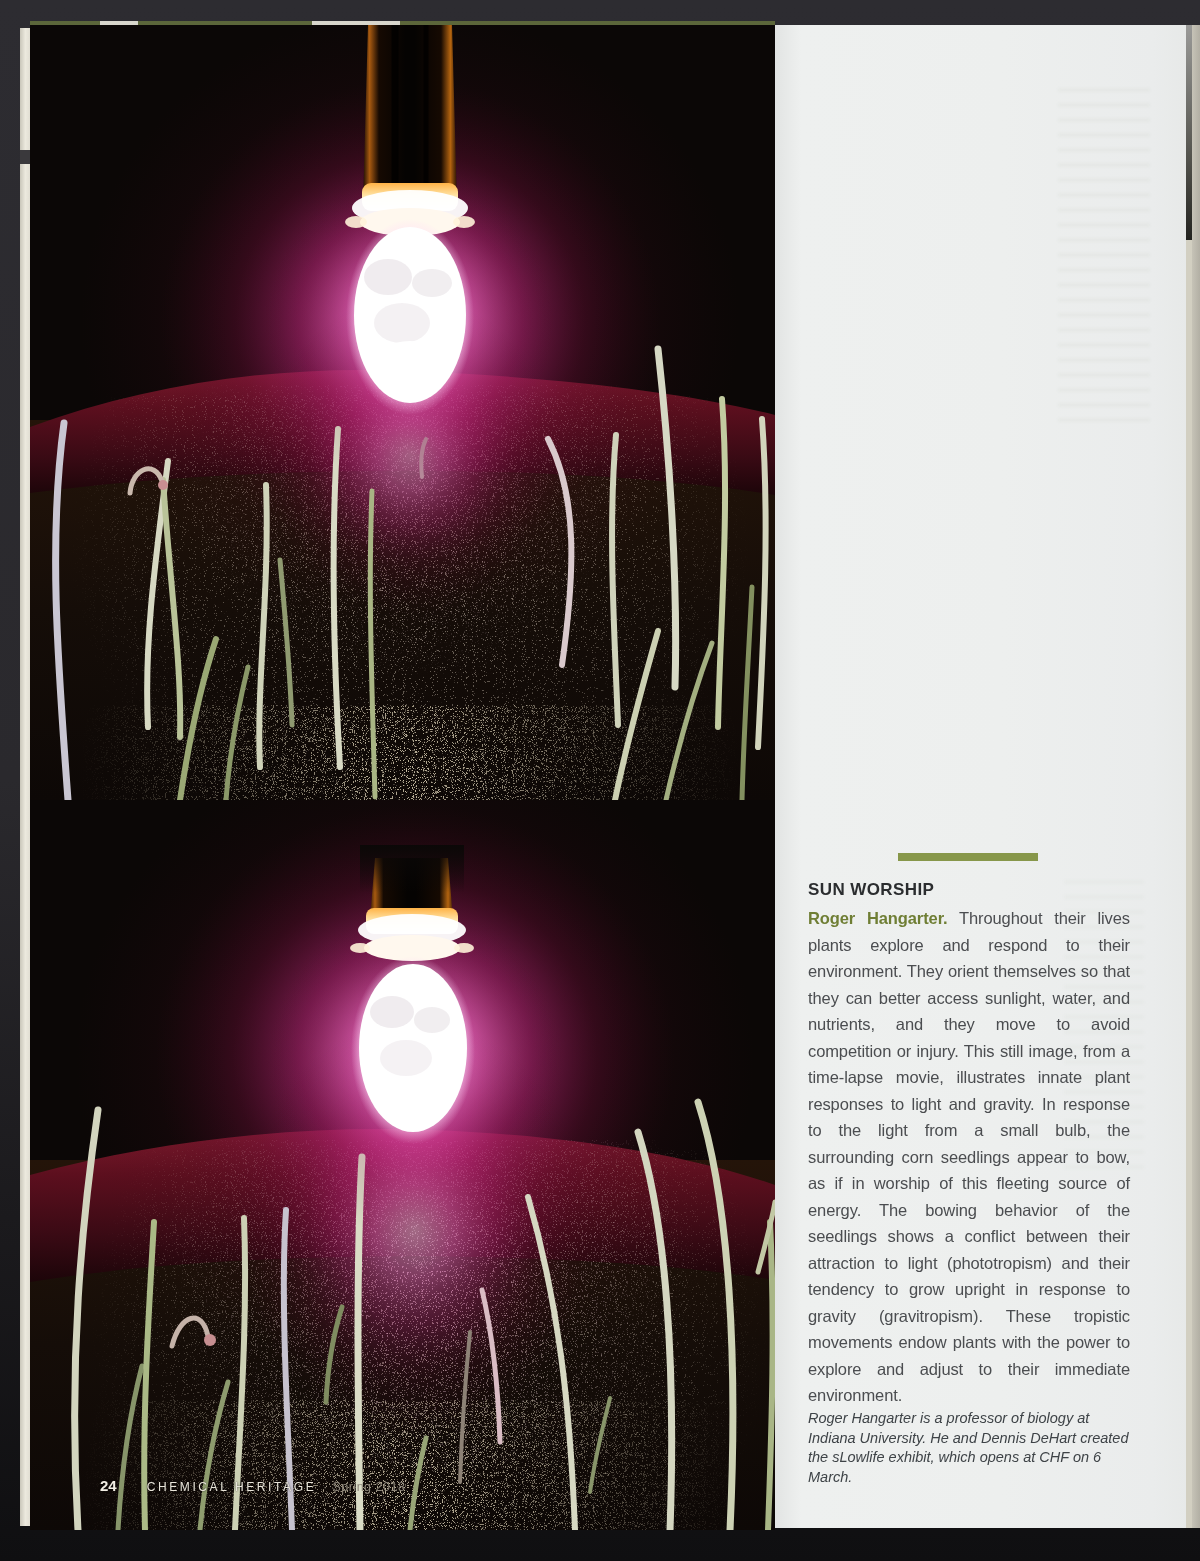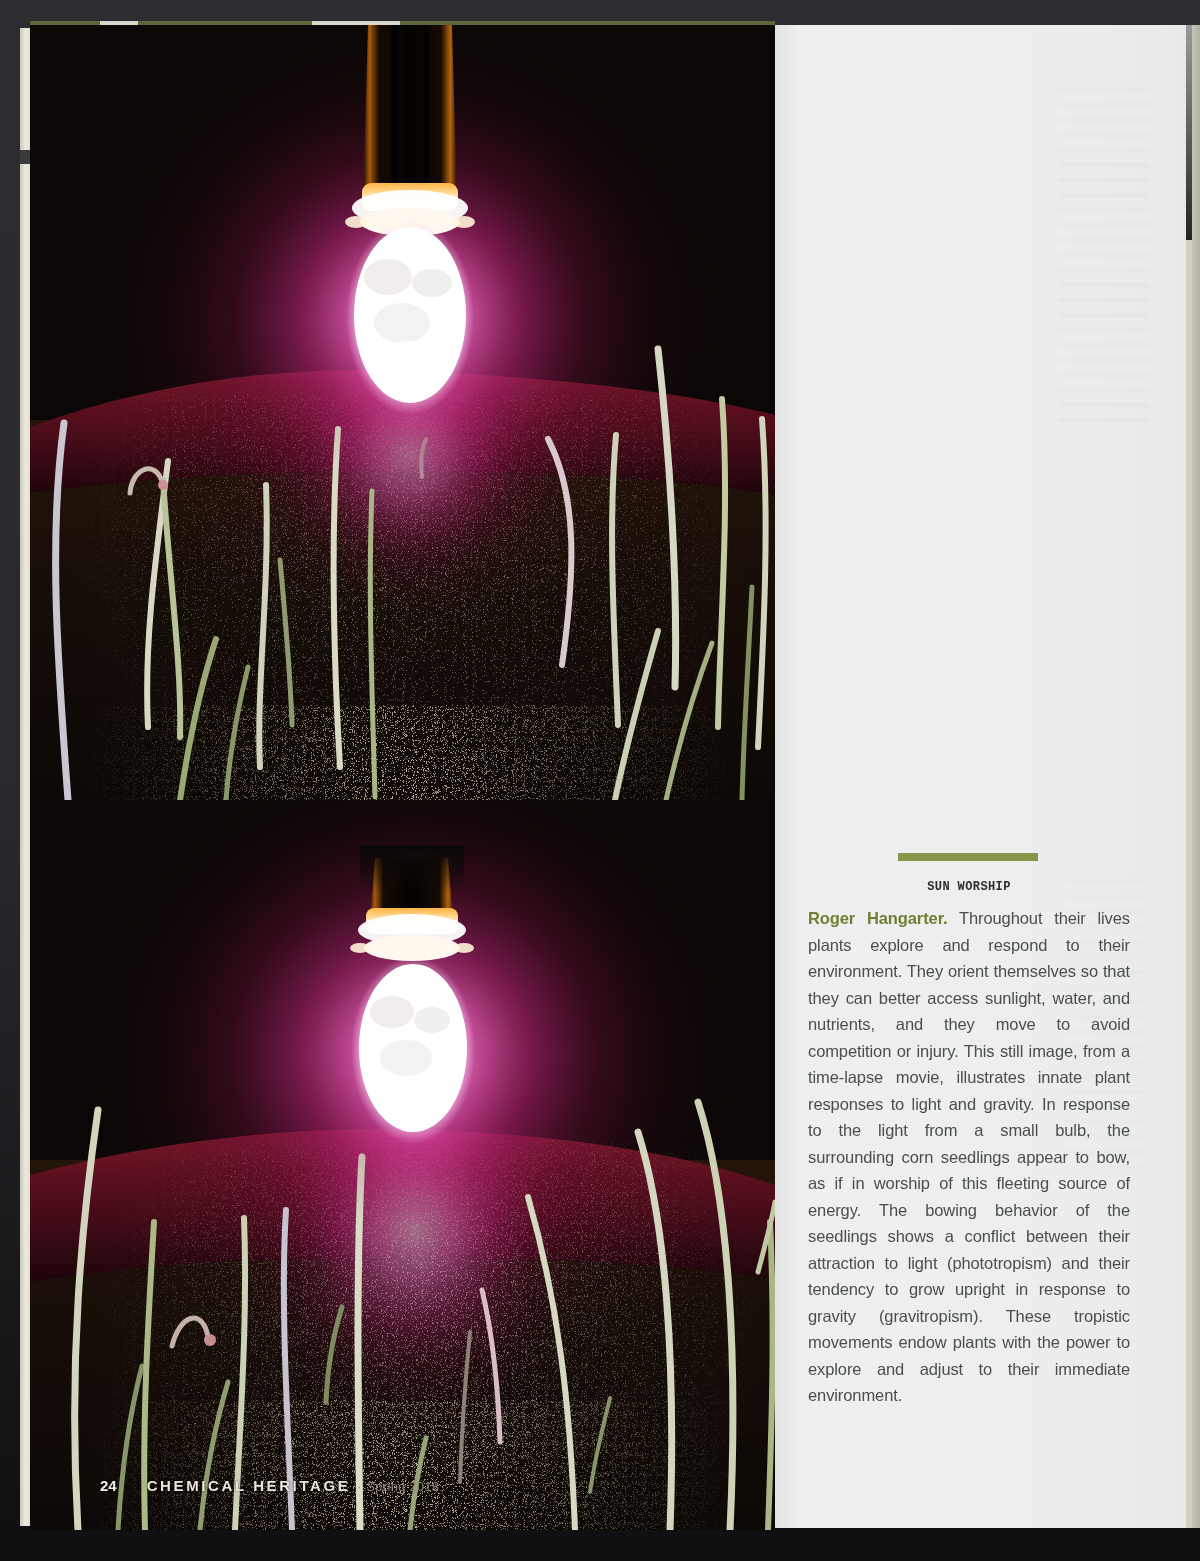--- a/index.html
+++ b/index.html
@@ -35,33 +35,33 @@
                 background:linear-gradient(90deg,#c6c3b7,#b2afa4);}
 
   
   .showthrough{position:absolute;filter:blur(1.6px);
                background:repeating-linear-gradient(180deg, rgba(148,156,128,.15) 0 4px, rgba(0,0,0,0) 4px 15px);}
   .st1{left:1058px;top:88px;width:92px;height:340px;opacity:.45;}
   .st2{left:1064px;top:880px;width:80px;height:300px;opacity:.3;}
 
   
   .rule{position:absolute;left:898px;top:853px;width:140px;height:8px;background:#87974a;}
-  .heading{position:absolute;left:808px;top:880px;width:322px;text-align:center;
-           font-size:12px;font-weight:bold;letter-spacing:.4px;color:#2b2d2f;font-family:Liberation Mono, monospace;}
+  .heading{position:absolute;left:808px;top:880px;width:322px;
+           font-size:17px;font-weight:bold;letter-spacing:.4px;color:#2b2d2f;}
   .body-par{position:absolute;left:808px;top:905px;width:322px;margin:0;
             font-size:16.5px;line-height:26.5px;letter-spacing:-0.1px;
             text-align:justify;color:#4b4d50;}
   .lead{font-weight:bold;color:#6f7e34;}
   .bio{position:absolute;left:808px;top:1409px;width:330px;margin:0;
        font-style:italic;font-size:14.5px;line-height:19.5px;color:#3e4347;}
 
   
   .folio{position:absolute;left:100px;top:1477px;display:flex;align-items:baseline;white-space:nowrap;}
   .folio .num{font-size:15px;font-weight:bold;color:#f2eee4;text-shadow:0 0 2px rgba(0,0,0,.8);}
-  .folio .mag{margin-left:30px;font-size:15px;font-weight:bold;letter-spacing:2.6px;color:#e9e5da;
+  .folio .mag{margin-left:30px;font-size:12px;font-weight:normal;letter-spacing:2.6px;color:#e9e5da;
               text-shadow:0 0 2px rgba(0,0,0,.8);}
   .folio .sep{margin-left:7px;font-size:12.5px;color:#8f887c;}
   .folio .issue{margin-left:5px;font-size:12.5px;color:#8f887c;letter-spacing:.5px;}
 </style>
 </head>
 <body>
 
 <div class="scan">
 
   <div class="edge-left">
@@ -294,20 +294,21 @@
     </svg>
   </div>
 
   <div class="text-col"></div>
   <div class="showthrough st1"></div>
   <div class="showthrough st2"></div>
 
   <div class="rule"></div>
   <h1 class="heading" style="margin:0;">SUN WORSHIP</h1>
   <p class="body-par"><span class="lead">Roger Hangarter.</span> <span>Throughout their lives plants explore and respond to their environment. They orient themselves so that they can better access sunlight, water, and nutrients, and they move to avoid competition or injury. This still image, from a time-lapse movie, illustrates innate plant responses to light and gravity. In response to the light from a small bulb, the surrounding corn seedlings appear to bow, as if in worship of this fleeting source of energy. The bowing behavior of the seedlings shows a conflict between their attraction to light (phototropism) and their tendency to grow upright in response to gravity (gravitropism). These tropistic movements endow plants with the power to explore and adjust to their immediate environment.</span></p>
+  <p class="bio">Roger Hangarter is a professor of biology at Indiana University. He and Dennis DeHart created the sLowlife exhibit, which opens at CHF on 6 March.</p>
 
   <div class="folio">
     <span class="num">24</span>
     <span class="mag">CHEMICAL HERITAGE</span>
     <span class="sep">·</span>
     <span class="issue">Spring 2018</span>
   </div>
 
   <div class="strip-dark"></div>
   <div class="strip-cream1"></div>

